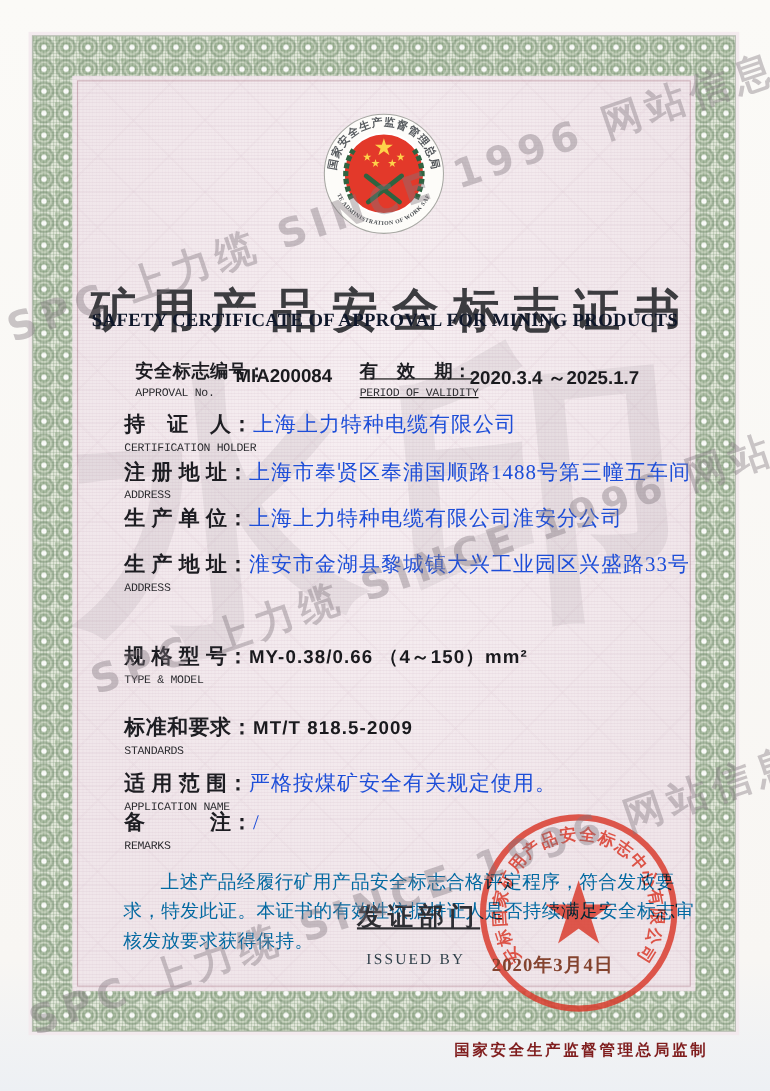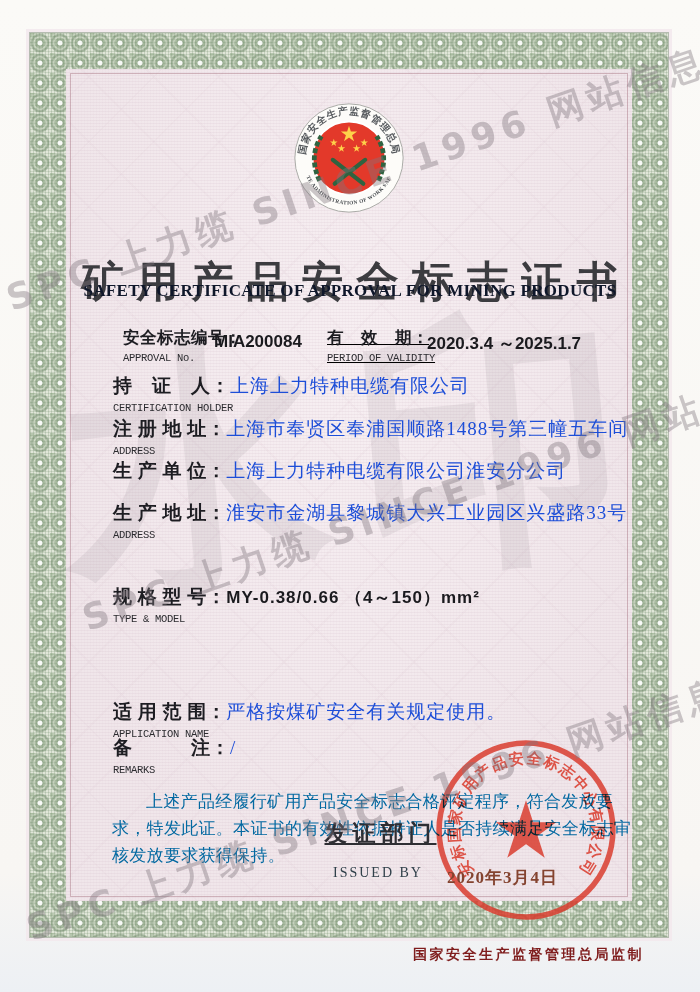--- a/index.html
+++ b/index.html
@@ -173,20 +173,24 @@
       <span class="flabel">生 产 单 位：</span><span class="fvalue">上海上力特种电缆有限公司淮安分公司</span>
     </div>
     <div class="row" style="top:500px">
       <span class="flabel">生 产 地 址：</span><span class="fvalue">淮安市金湖县黎城镇大兴工业园区兴盛路33号</span>
       <div class="fsub">ADDRESS</div>
     </div>
     <div class="row" style="top:584px">
       <span class="flabel">规 格 型 号：</span><span class="fvalue mono">MY-0.38/0.66 （4～150）mm²</span>
       <div class="fsub">TYPE &amp; MODEL</div>
     </div>
+    <div class="row" style="top:648px">
+      <span class="flabel">标准和要求：</span><span class="fvalue mono">MT/T 818.5-2009</span>
+      <div class="fsub">STANDARDS</div>
+    </div>
     <div class="row" style="top:699px">
       <span class="flabel">适 用 范 围：</span><span class="fvalue">严格按煤矿安全有关规定使用。</span>
       <div class="fsub">APPLICATION NAME</div>
     </div>
     <div class="row" style="top:735px">
       <span class="flabel">备　　　注：</span><span class="fvalue">/</span>
       <div class="fsub">REMARKS</div>
     </div>
 
     <div class="statement">上述产品经履行矿用产品安全标志合格评定程序，符合发放要求，特发此证。本证书的有效性依据持证人是否持续满足安全标志审核发放要求获得保持。</div>

